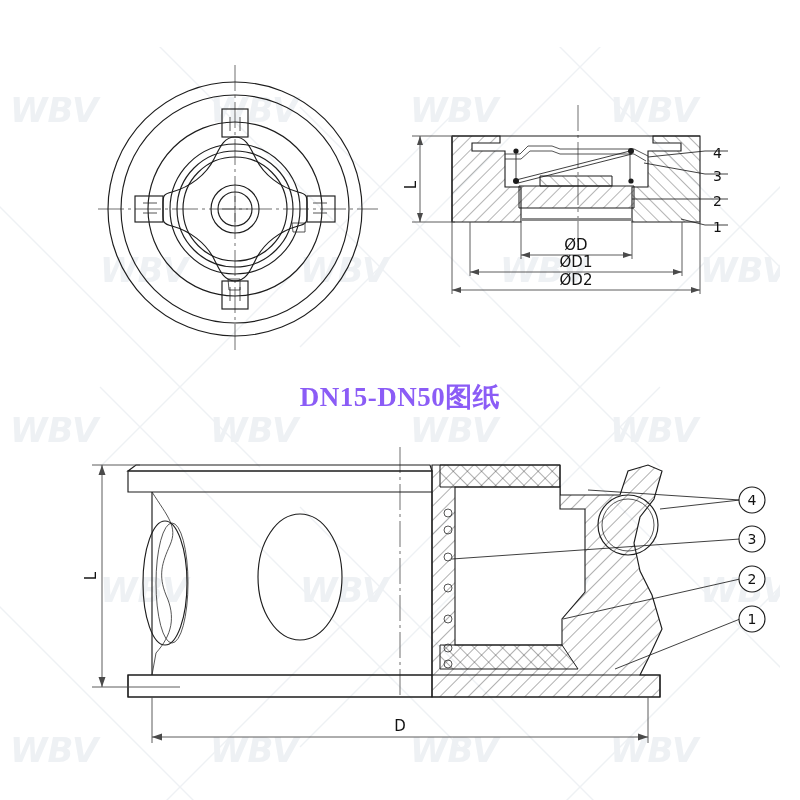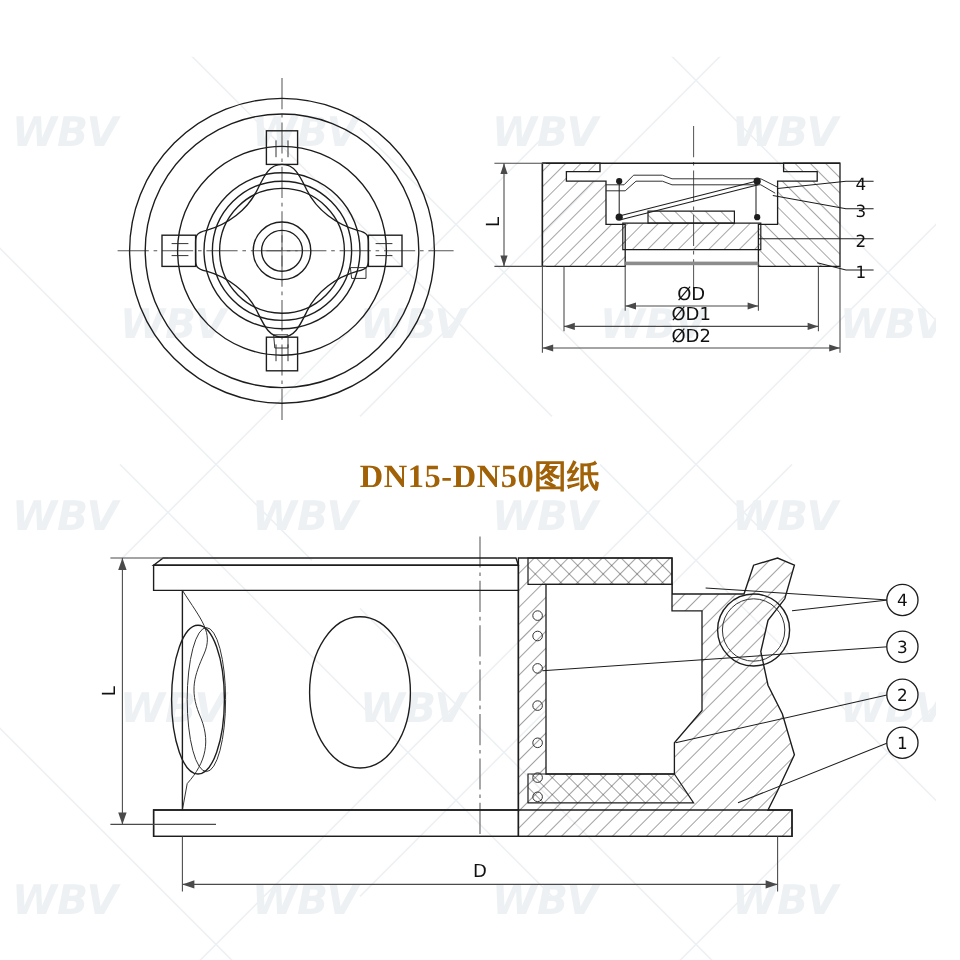--- a/index.html
+++ b/index.html
@@ -33,21 +33,21 @@
     left: 0; top: 0;
     width: 800px; height: 800px;
     z-index: 10;
   }
   .caption {
     position: absolute;
     width: 800px;
     text-align: center;
     font-family: "Liberation Serif", serif;
     font-weight: bold;
-    color: #a16207;
+    color: #8b5cf6;
     z-index: 20;
     white-space: nowrap;
   }
   #caption-top { top: 332px; font-size: 27px; letter-spacing: 0.5px; }
   #caption-bottom { top: 722px; font-size: 27px; letter-spacing: 0.5px; }
   svg { display: block; }
   .ln   { fill: none; stroke: #1d1d1d; stroke-width: 1.15; }
   .ln-t { fill: none; stroke: #2a2a2a; stroke-width: 0.8; }
   .ctr  { fill: none; stroke: #555; stroke-width: 0.85;
           stroke-dasharray: 26 4 3 4; }

